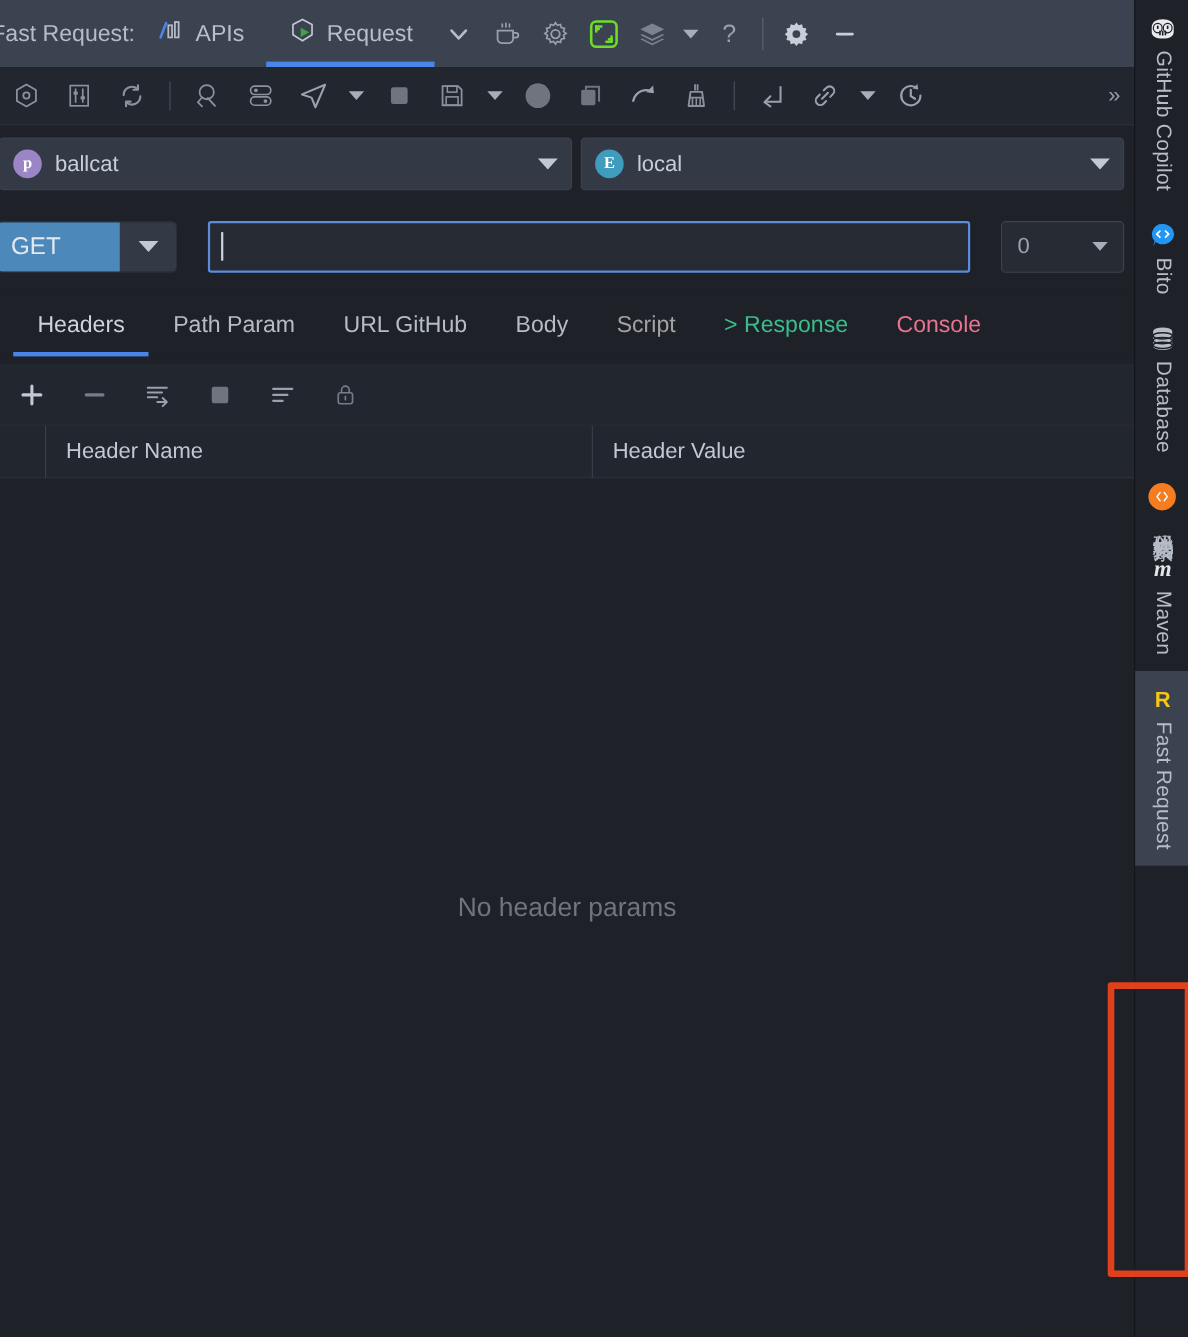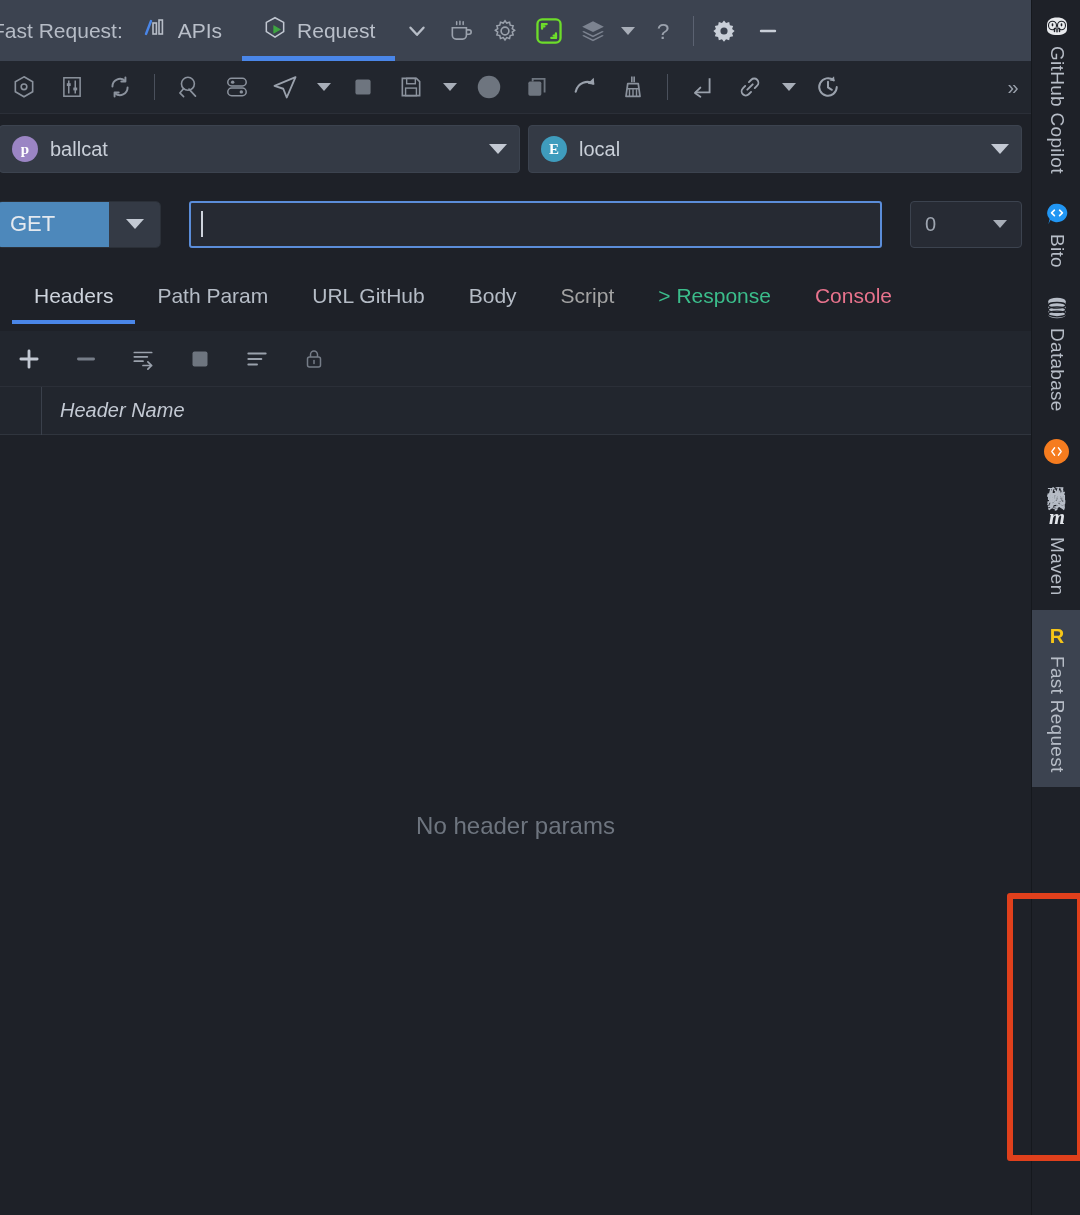--- a/index.html
+++ b/index.html
@@ -152,21 +152,20 @@
     width: 57px; height: 56px;
     display: flex; align-items: center; justify-content: center;
     color: #b9bfc9;
   }
 
   
   .table-head {
     position: absolute; left: 0; top: 387px; width: 1031px; height: 48px;
     background: #22262e; display: flex; align-items: center;
     border-bottom: 1px solid #30353e;
-    font-style: italic;
   }
   .th {
     height: 48px; display: flex; align-items: center;
     color: #c3c9d3; font-size: 20px; padding-left: 18px;
     border-left: 1px solid #3a404b;
   }
   .th.c1 { width: 497px; margin-left: 41px; }
   .th.c2 { flex: 1 1 auto; }
 
   .table-body {
@@ -496,20 +495,21 @@
         <svg width="24" height="24" viewBox="0 0 24 24">
           <rect x="5.5" y="10" width="13" height="10" rx="2" fill="none" stroke="#767d88" stroke-width="1.5"></rect>
           <path d="M8.5 10 V7.5 a3.5 3.5 0 0 1 7 0 V10" fill="none" stroke="#767d88" stroke-width="1.5"></path>
           <path d="M12 13.5 V16.5" stroke="#767d88" stroke-width="1.5" stroke-linecap="round"></path>
         </svg>
       </div>
     </div>
 
     <div class="table-head">
       <div class="th c1">Header Name</div>
+      <div class="th c2">Header Value</div>
     </div>
 
     <div class="table-body">
       <div class="empty-text">No header params</div>
     </div>
 
   </div>
 
   <div class="right-rail">
 

